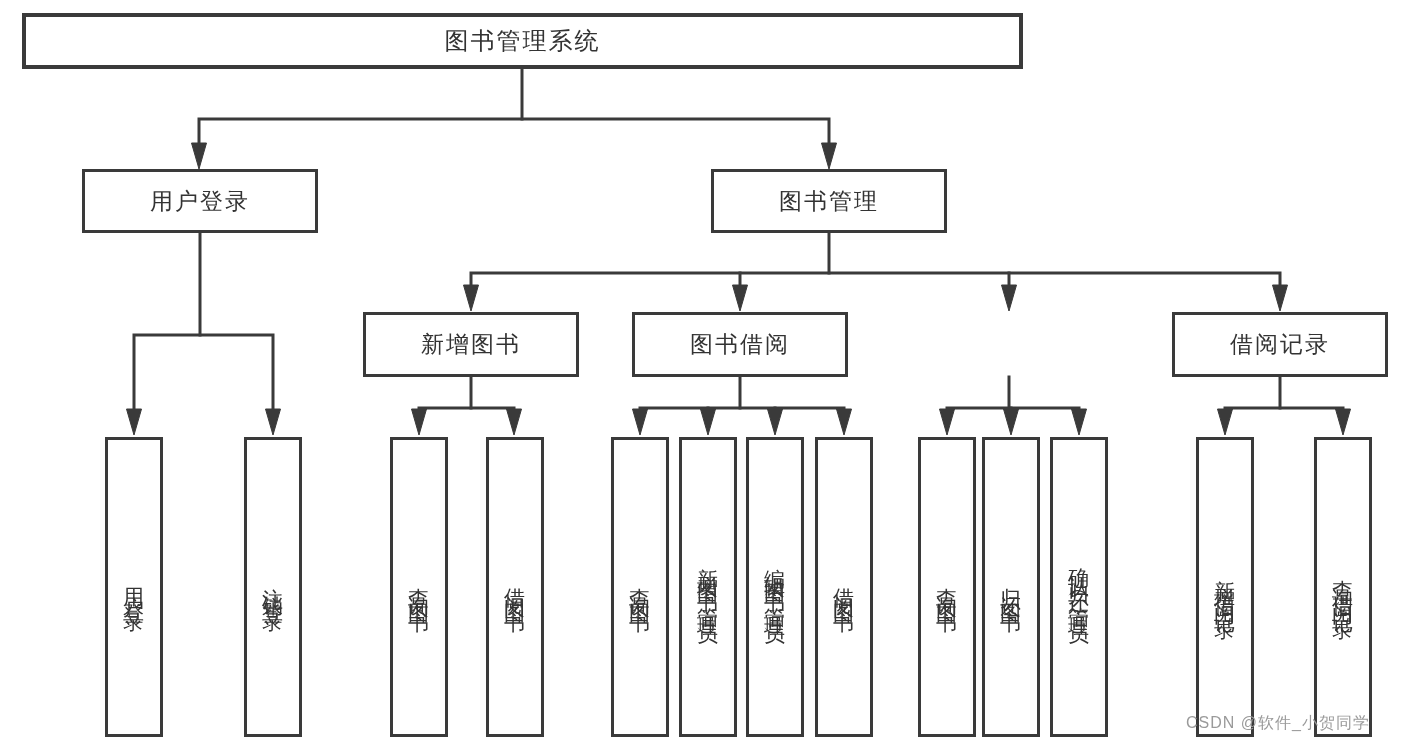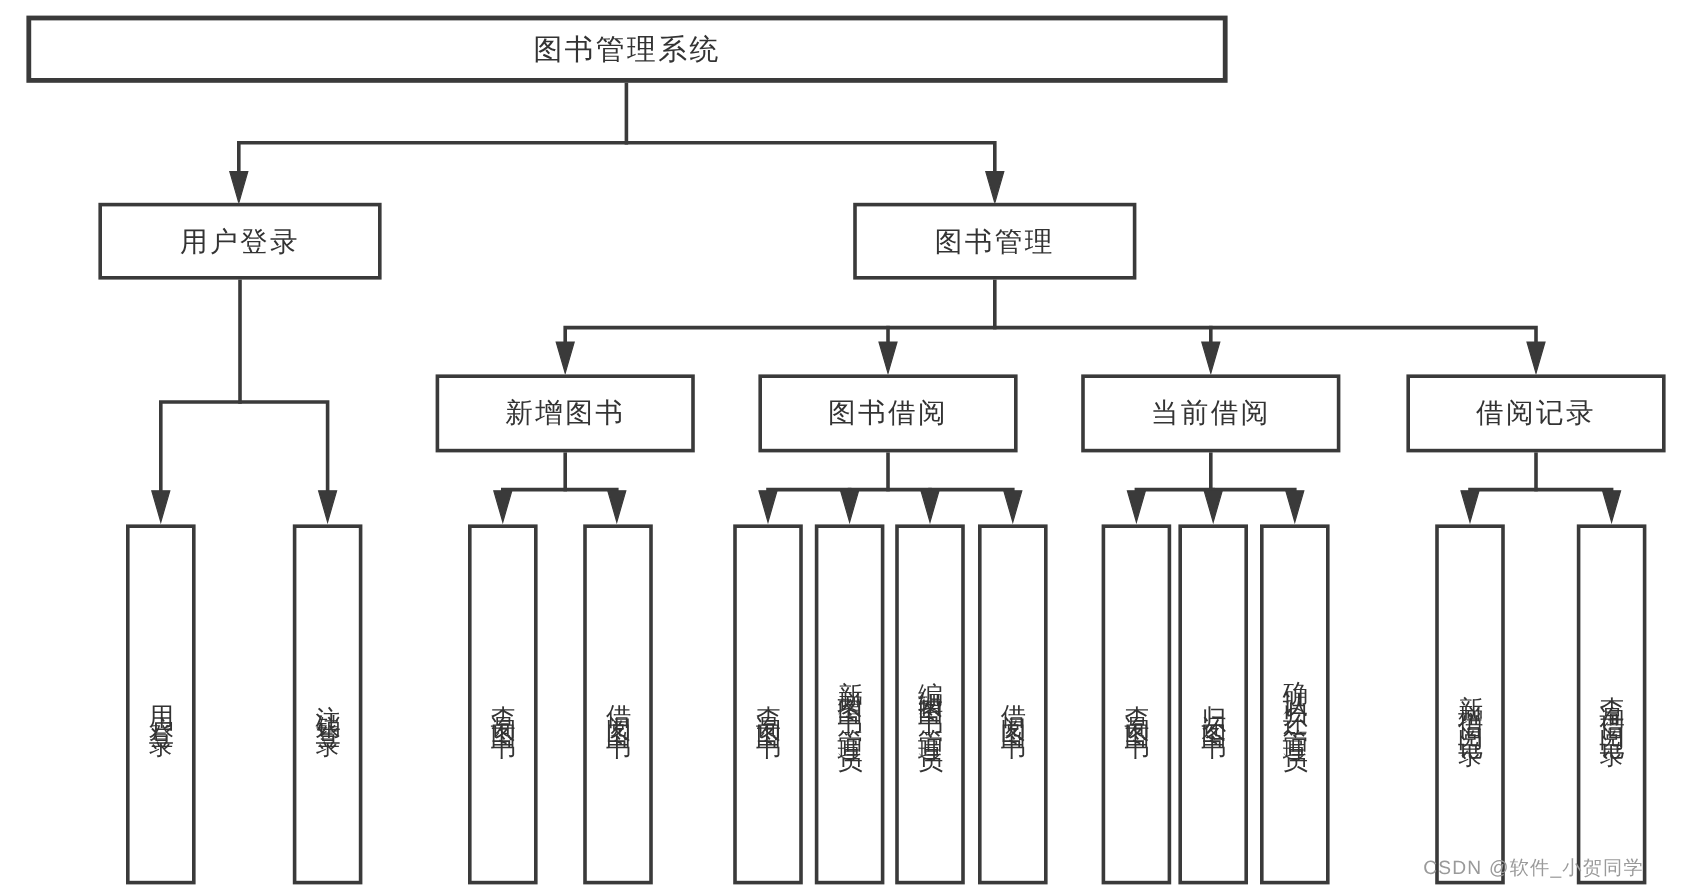--- a/index.html
+++ b/index.html
@@ -122,23 +122,20 @@
   <div class="node" style="left:711px;top:169px;width:236px;height:64px">
     <span class="hlabel">图书管理</span>
   </div>
 
   <div class="node" style="left:363px;top:312px;width:216px;height:65px">
     <span class="hlabel">新增图书</span>
   </div>
   <div class="node" style="left:632px;top:312px;width:216px;height:65px">
     <span class="hlabel">图书借阅</span>
   </div>
-  <div class="node" style="left:901px;top:312px;width:216px;height:65px">
-    <span class="hlabel">当前借阅</span>
-  </div>
   <div class="node" style="left:1172px;top:312px;width:216px;height:65px">
     <span class="hlabel">借阅记录</span>
   </div>
 
   <div class="node leaf" style="left:105px;top:437px">
     <span class="vlabel">用户登录</span>
   </div>
   <div class="node leaf" style="left:244px;top:437px">
     <span class="vlabel">注销登录</span>
   </div>

